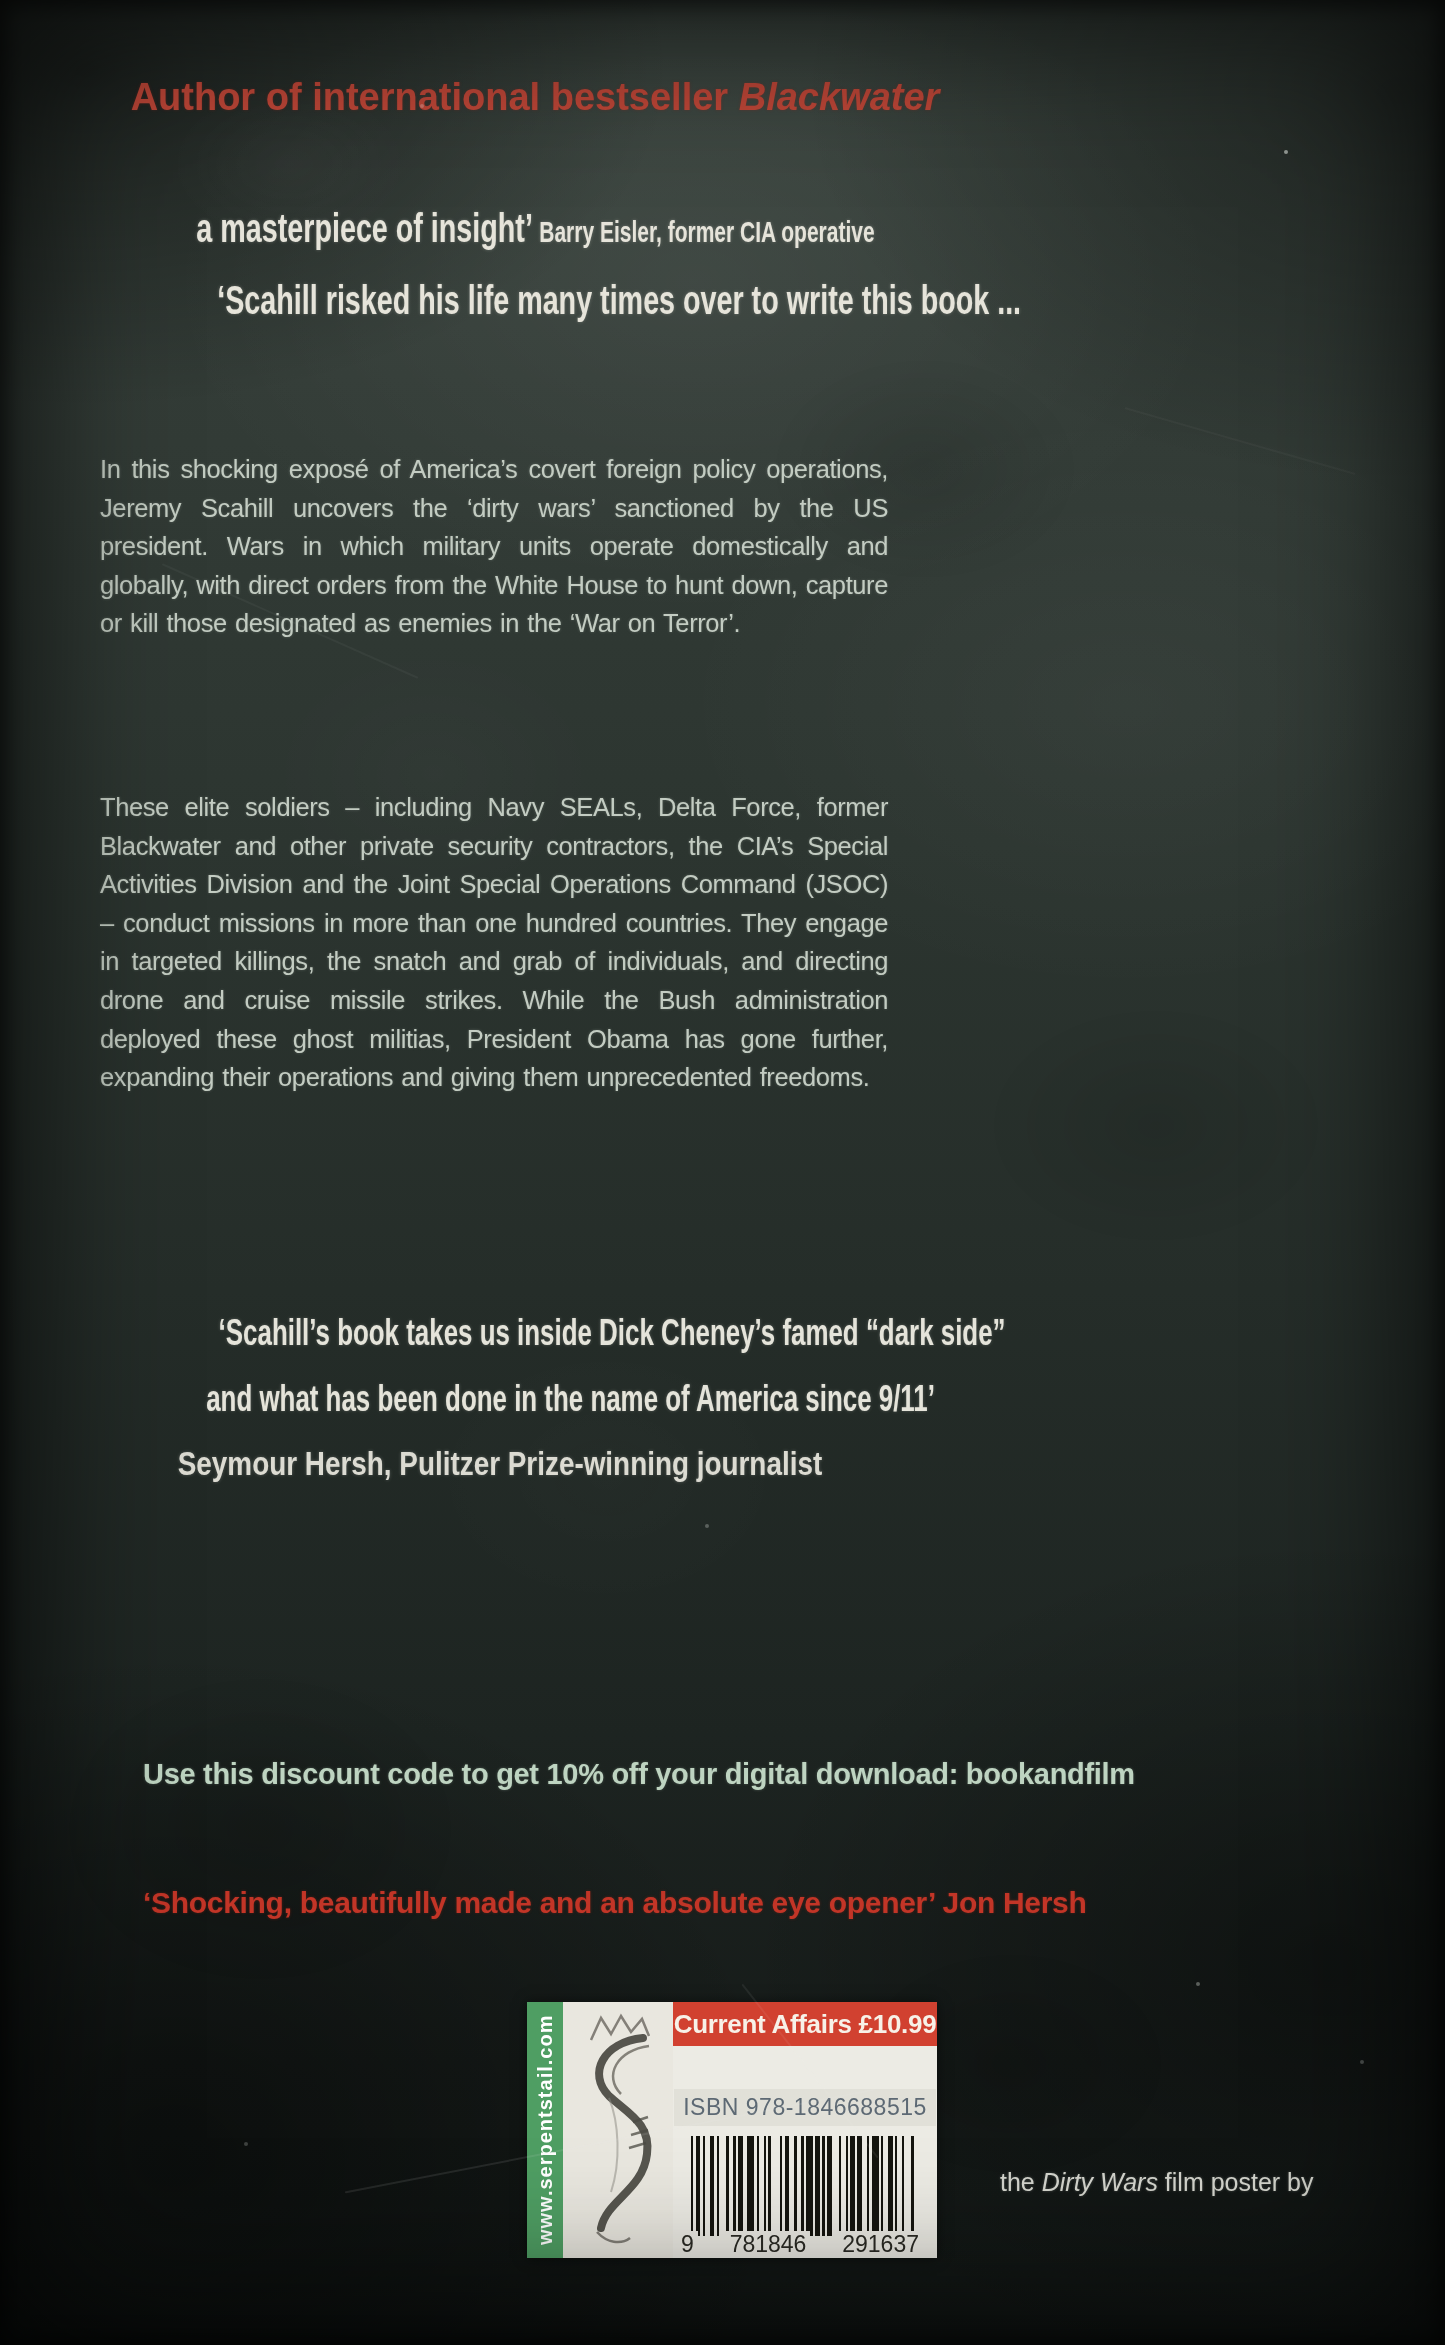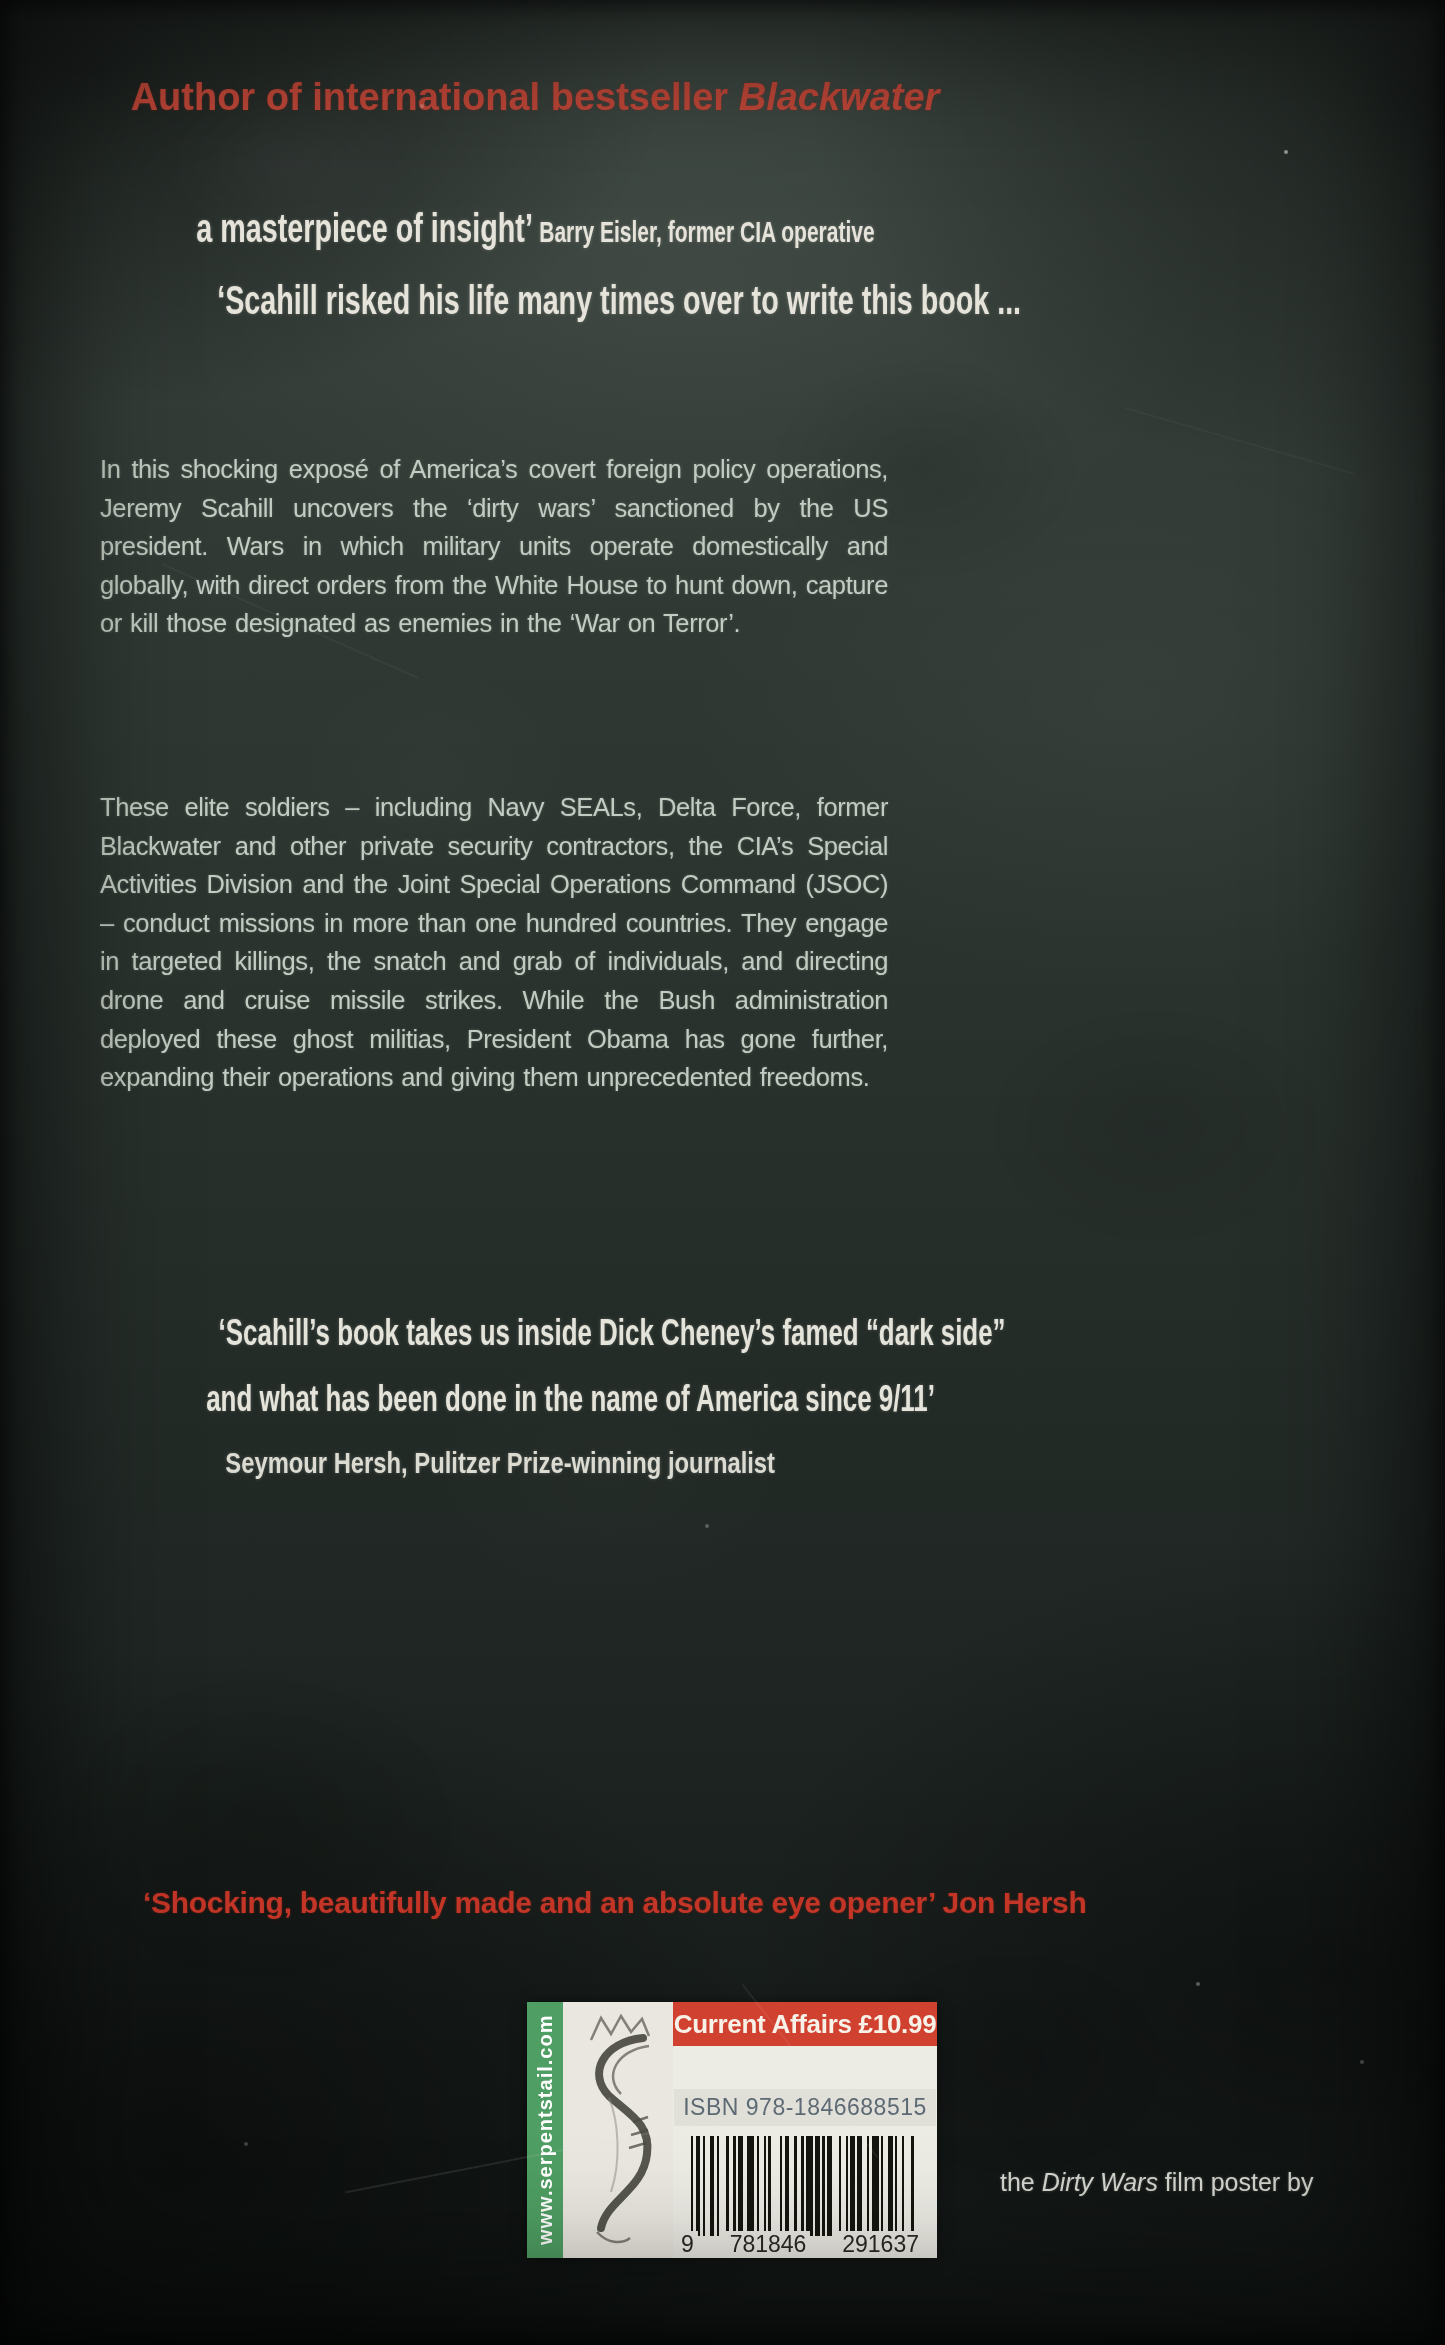--- a/index.html
+++ b/index.html
@@ -42,21 +42,21 @@
     font-size:41px;line-height:68px;text-shadow:0 0 4px rgba(235,235,225,.30);}
   #quote-top .attr{font-size:30px;font-weight:bold;}
 
   .para{left:100px;width:788px;font-size:25.5px;letter-spacing:-0.4px;word-spacing:1.5px;
     line-height:38.6px;color:#c3ccc2;text-align:justify;text-shadow:0 0 3px rgba(205,215,205,.28);}
   #synopsis-1{top:450px;}
   #synopsis-2{top:788px;}
 
   #quote-hersh{left:50px;top:1300px;width:900px;color:#e5e4da;font-weight:bold;
     font-size:37px;line-height:66px;text-shadow:0 0 4px rgba(235,235,225,.28);}
-  #quote-hersh .attr{display:block;margin-top:14px;font-size:29px;line-height:34px;color:#dcdbd2;}
+  #quote-hersh .attr{display:block;margin-top:14px;font-size:34px;line-height:34px;color:#dcdbd2;}
 
   #promo{left:143px;top:1750px;width:1180px;font-weight:bold;font-size:29px;letter-spacing:-0.3px;
     line-height:48px;color:#bed4c1;text-shadow:0 0 3px rgba(190,215,195,.3);}
   #promo .it{font-style:italic;}
 
   #snow{left:143px;top:1886px;width:1180px;font-weight:bold;font-size:30px;letter-spacing:-0.3px;
     color:#c23527;text-shadow:0 0 3px rgba(160,40,25,.45);}
 
   
   #label{left:527px;top:2002px;width:410px;height:256px;display:flex;
@@ -100,20 +100,21 @@
 
 <div class="blk para" id="synopsis-2">These elite soldiers – including Navy SEALs, Delta Force, former Blackwater and other private security contractors, the CIA’s Special Activities Division and the Joint Special Operations Command (JSOC) – conduct missions in more than one hundred countries. They engage in targeted killings, the snatch and grab of individuals, and directing drone and cruise missile strikes. While the Bush administration deployed these ghost militias, President Obama has gone further, expanding their operations and giving them unprecedented freedoms.</div>
 
 <div class="blk ctr" id="quote-hersh">
   <div><span class="sx">‘Scahill’s book takes us inside Dick Cheney’s famed “dark side”</span></div>
   <div><span class="sx">and what has been done in the name of America since 9/11’</span></div>
   <span class="attr"><span class="sx85">Seymour Hersh, Pulitzer Prize-winning journalist</span></span>
 </div>
 
 <div class="blk" id="promo">
+  <div>Use this discount code to get 10% off your digital download: bookandfilm</div>
 </div>
 
 <div class="blk" id="snow"><span>‘Shocking, beautifully made and an absolute eye opener’ </span><span>Jon Hersh</span></div>
 
 <div class="blk" id="label">
   <div id="strip">
     <div class="vtext">www.serpentstail.com</div>
   </div>
   <div id="logo-panel">
     <svg width="110" height="256" viewBox="0 0 110 256">

